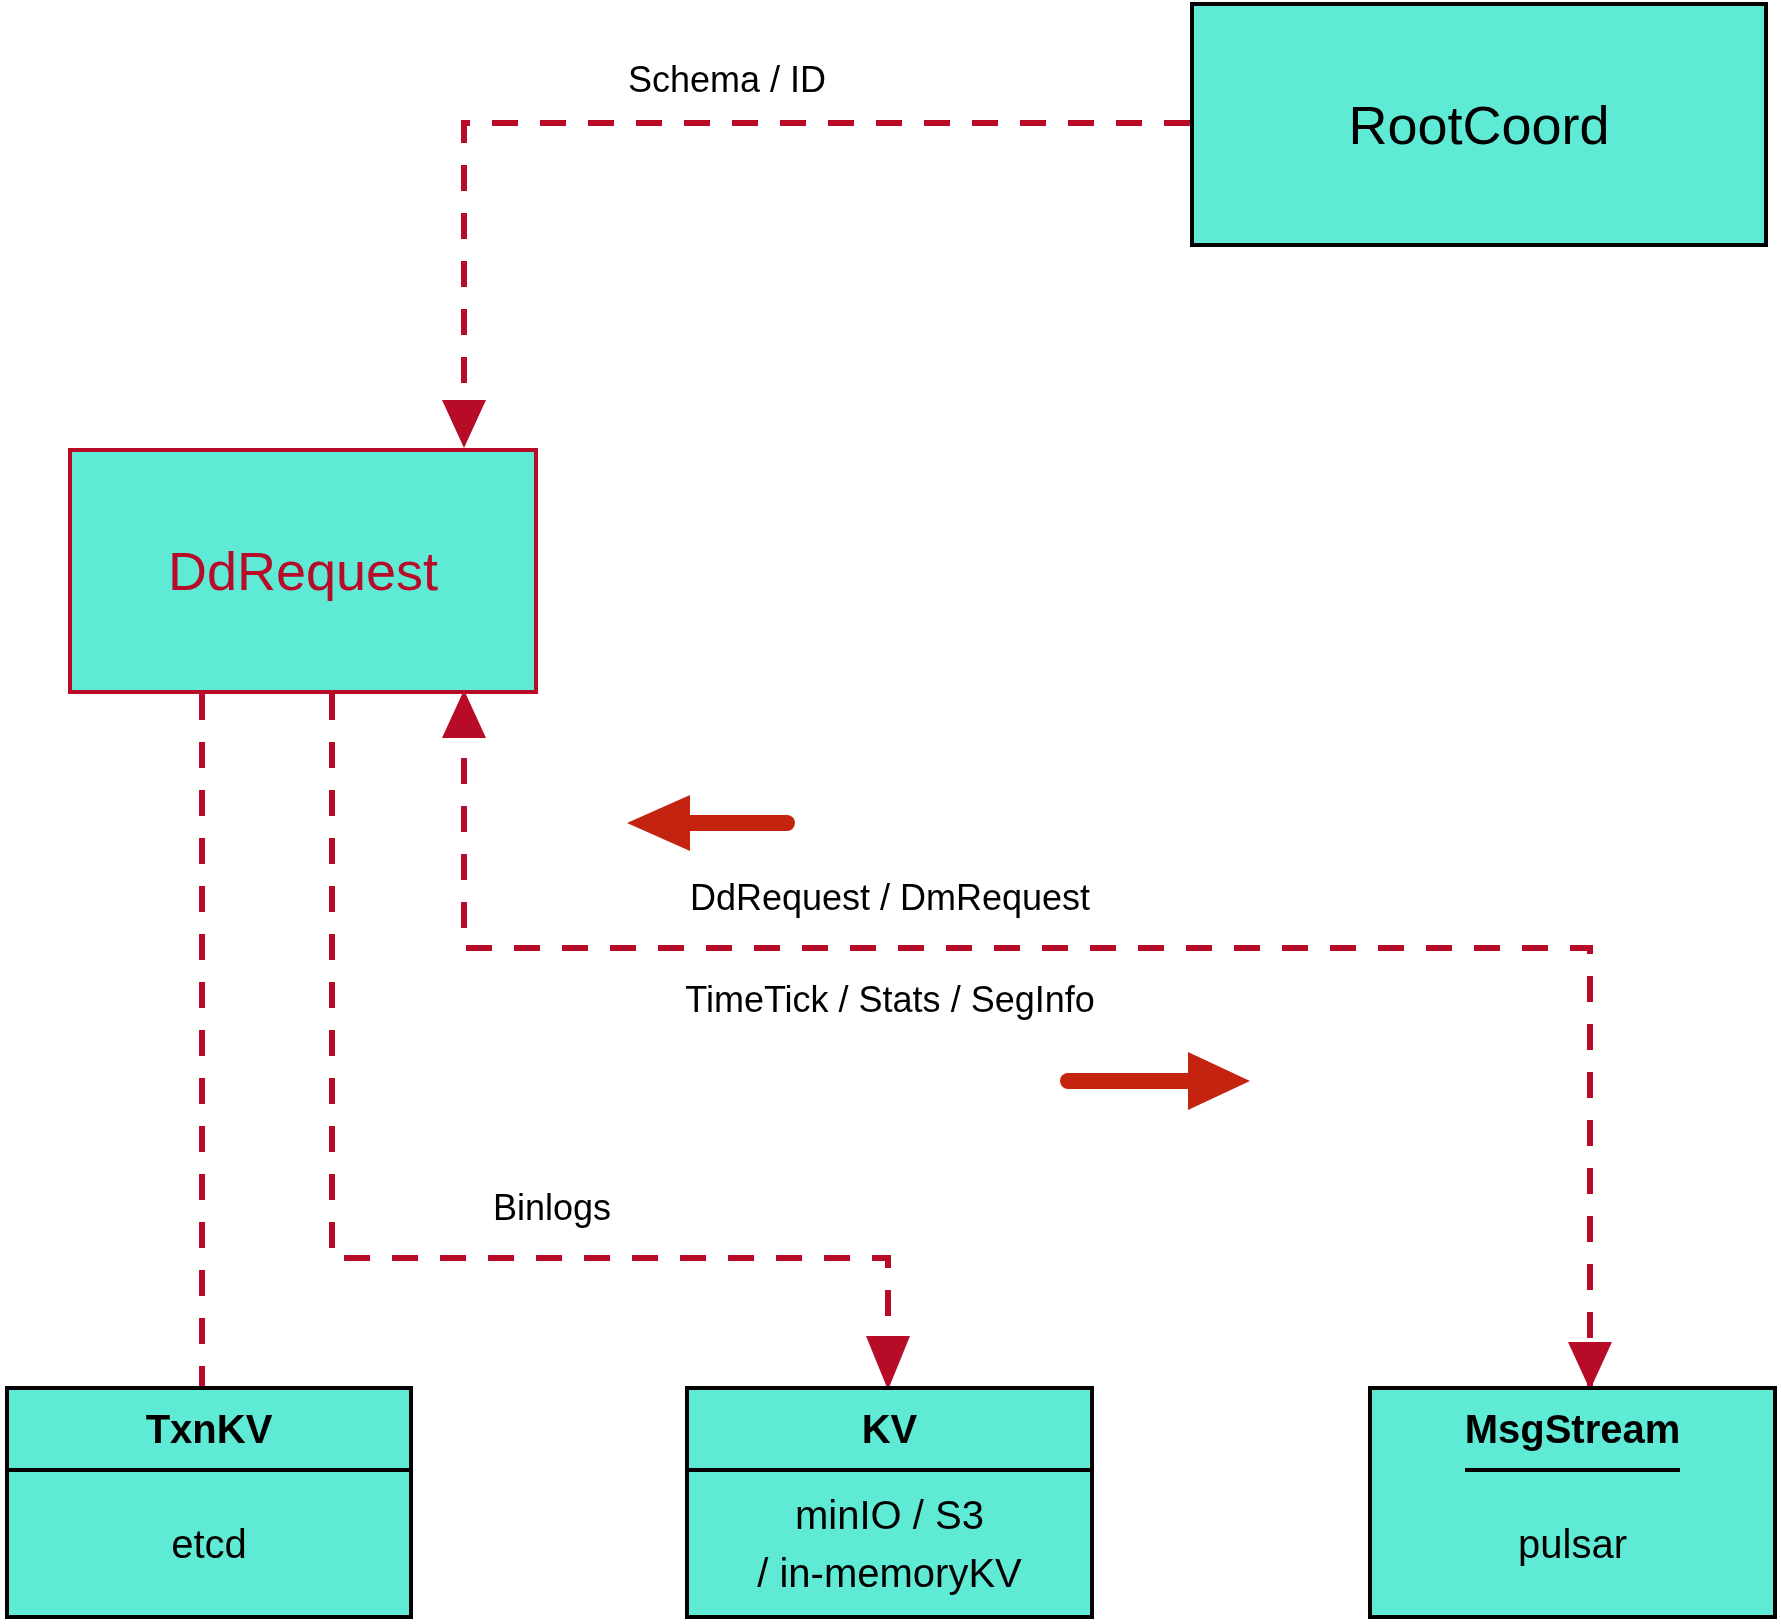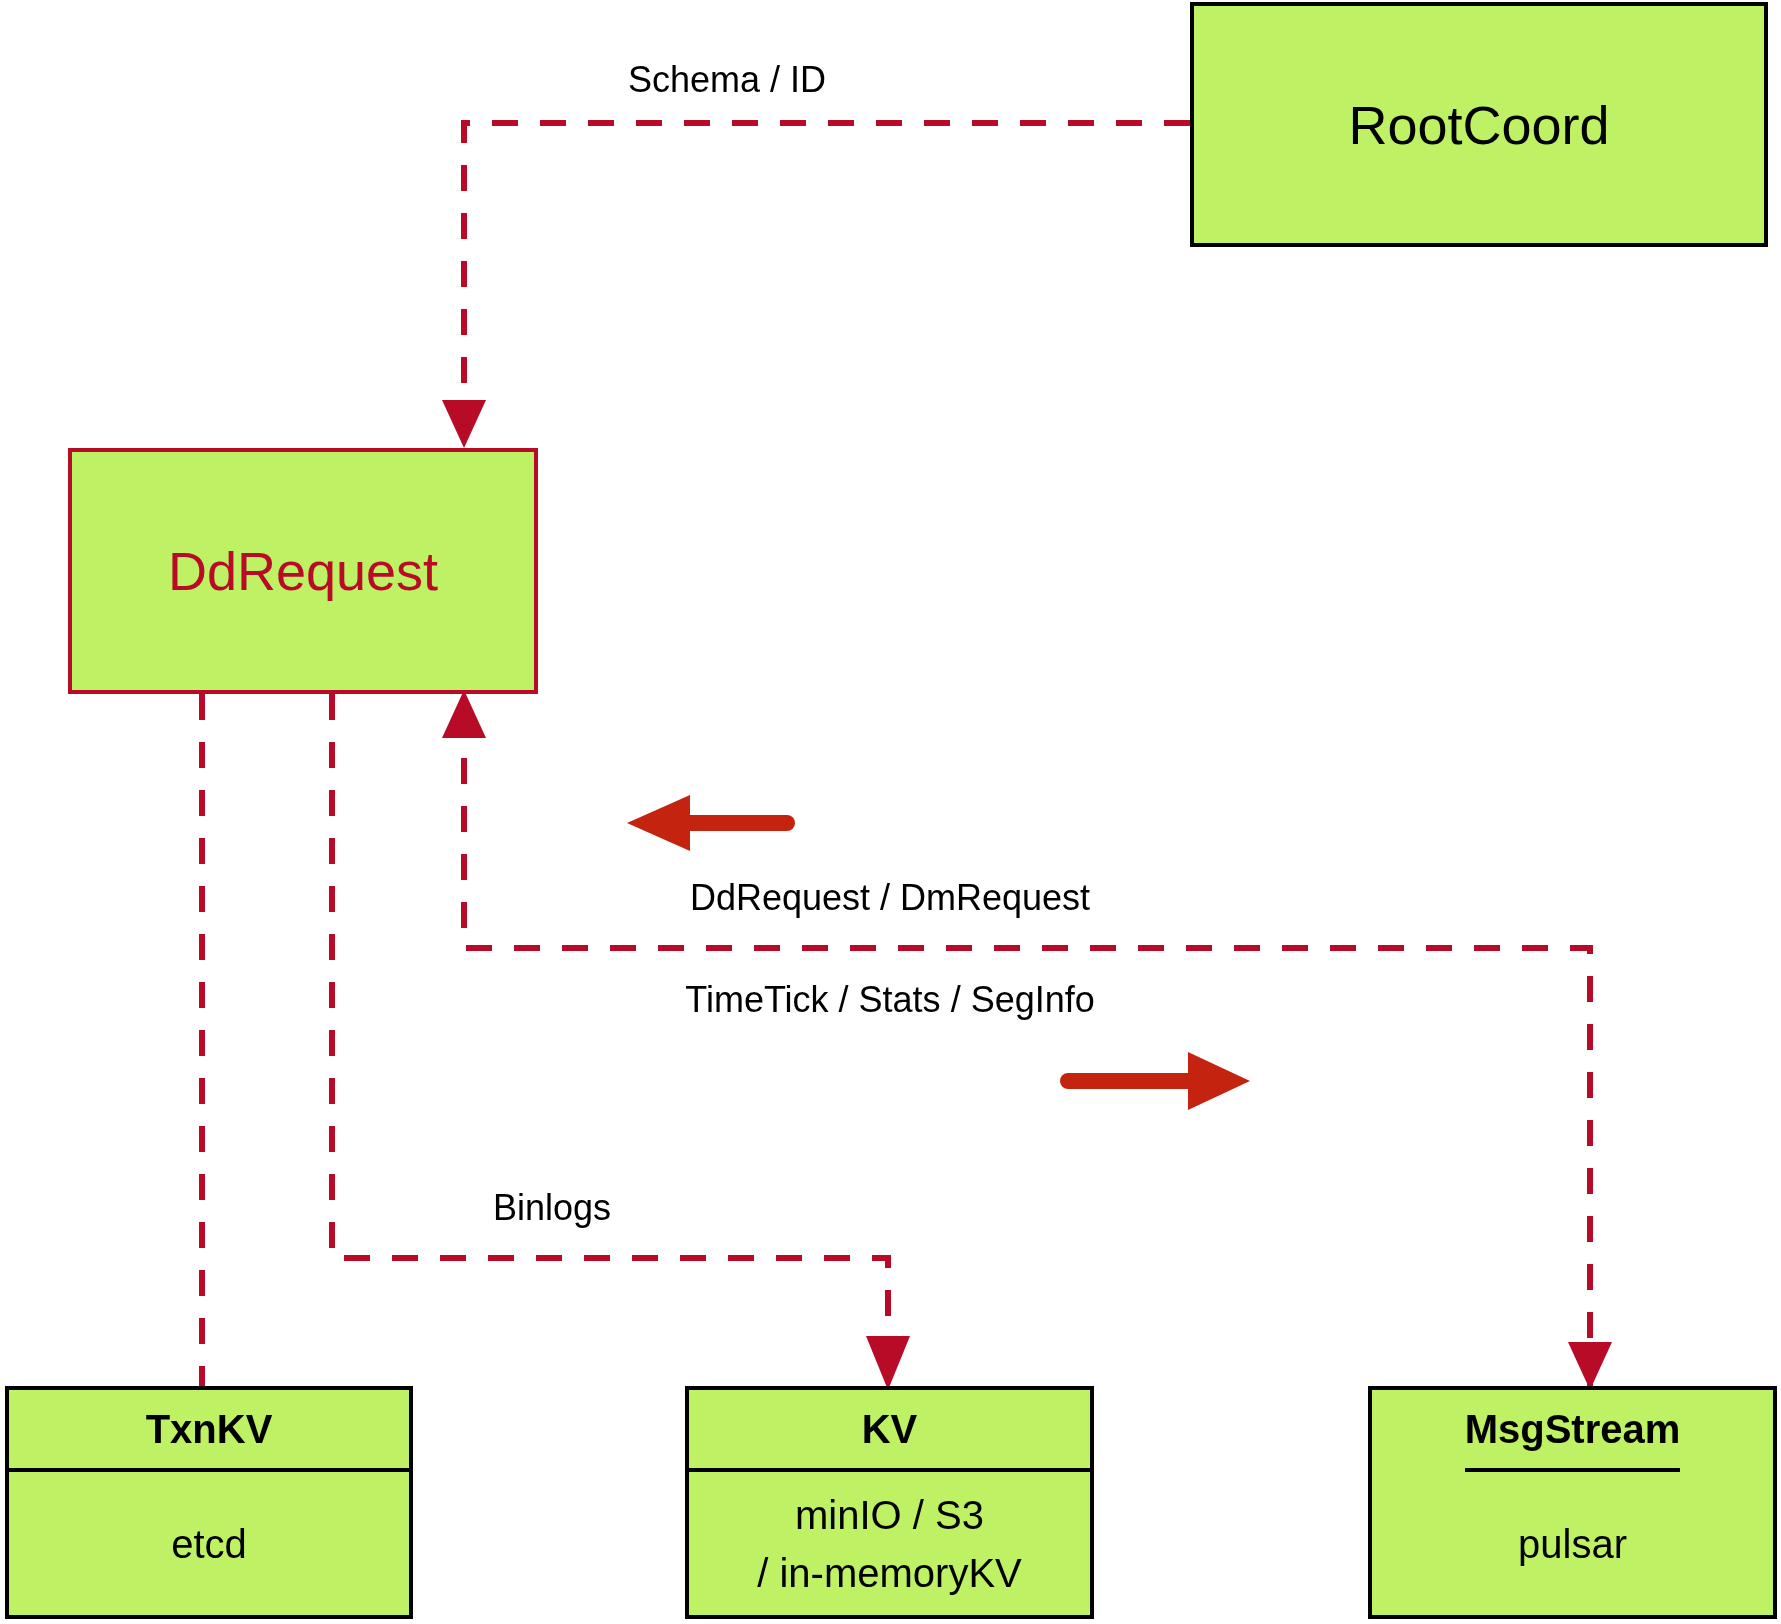--- a/index.html
+++ b/index.html
@@ -19,21 +19,21 @@
     position: absolute;
     top: 0;
     left: 0;
     width: 1781px;
     height: 1624px;
     pointer-events: none;
   }
   .node {
     position: absolute;
     box-sizing: border-box;
-    background: #bef264;
+    background: #5eead4;
   }
   .node-plain {
     border: 4px solid #000000;
     display: flex;
     align-items: center;
     justify-content: center;
   }
   .node-plain .node-title {
     font-size: 54px;
     color: #000000;

